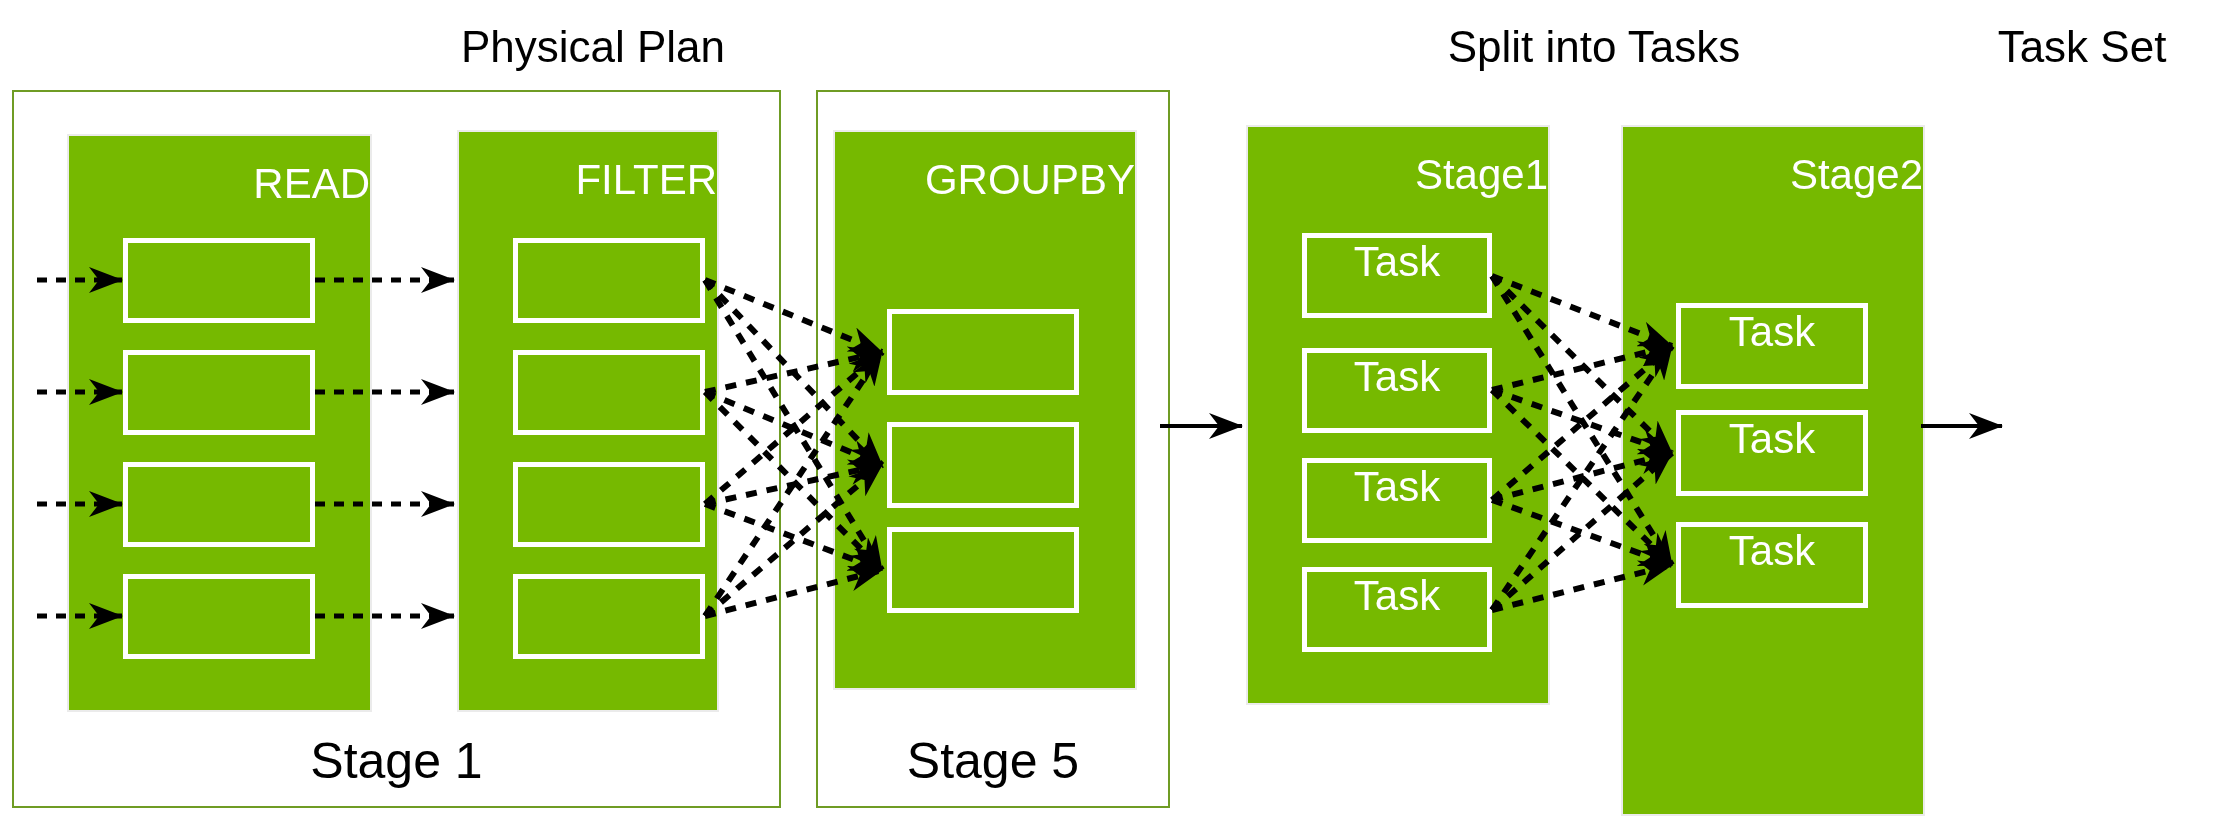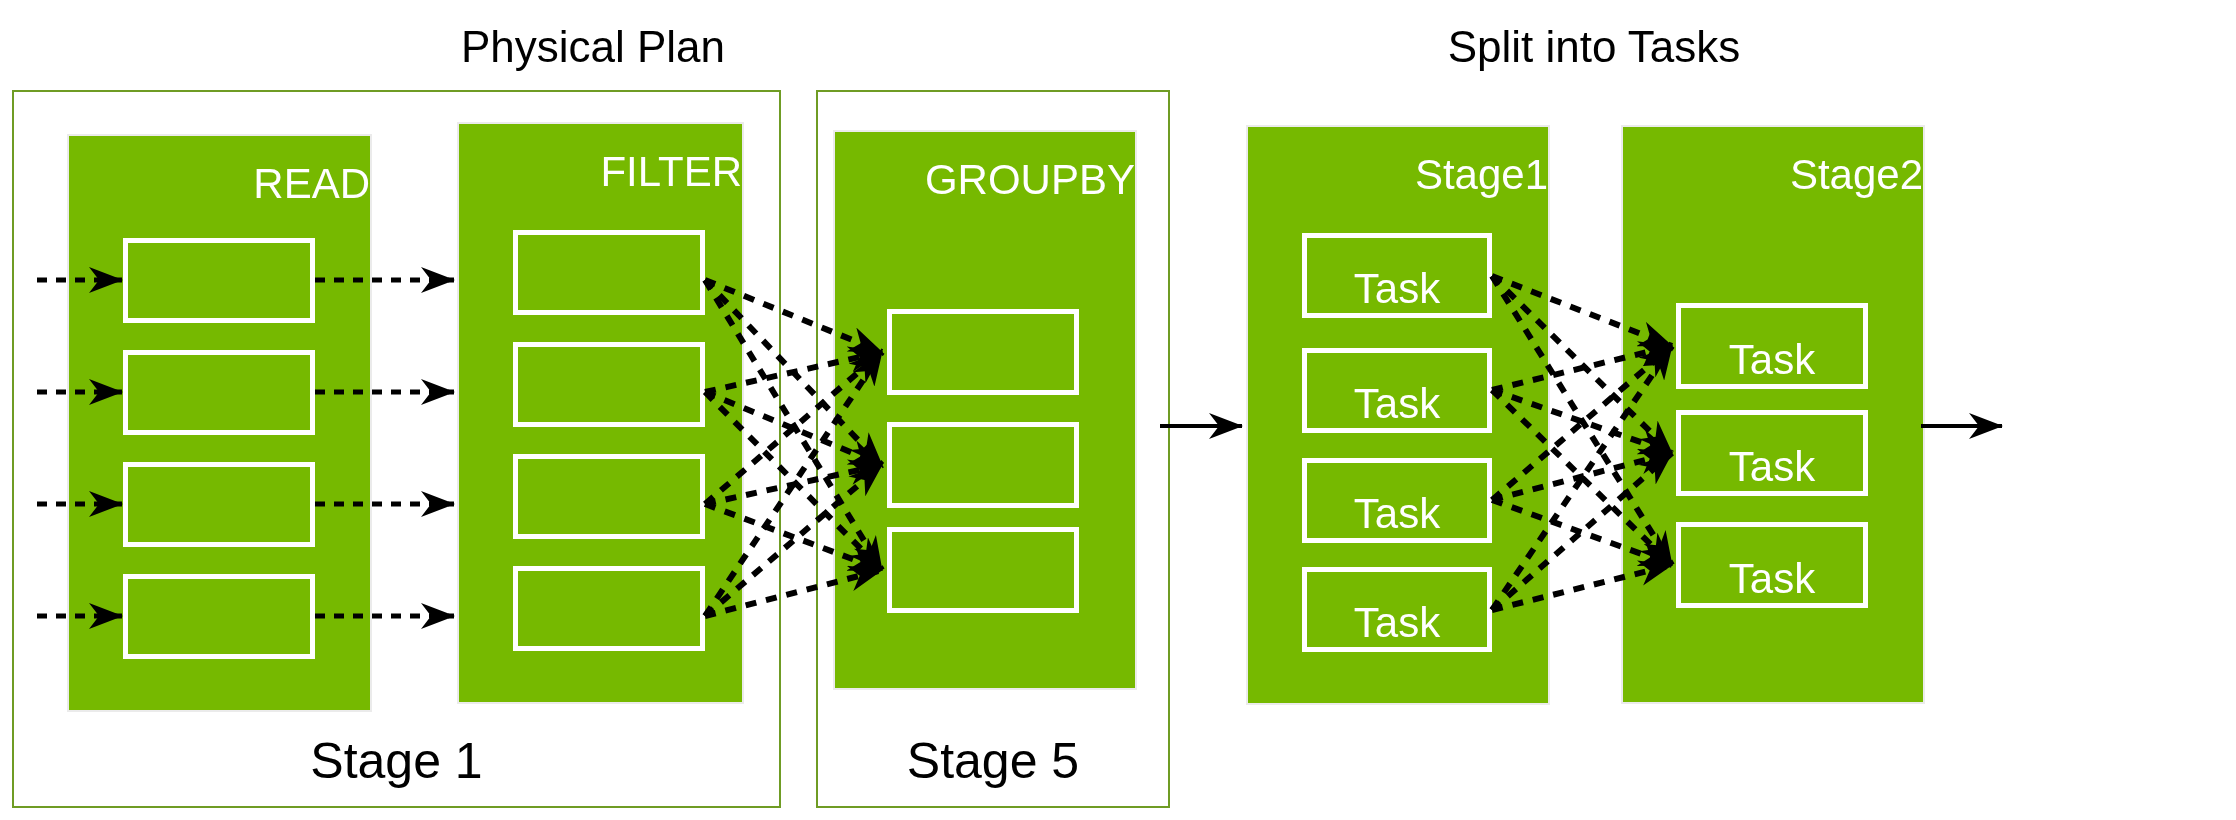--- a/index.html
+++ b/index.html
@@ -21,54 +21,55 @@
   }
   .col{
     position:absolute;background:#76b900;box-shadow:0 0 0 2px rgba(210,210,210,.45);
   }
   .col-header{
     position:absolute;top:26px;left:0;right:0;text-align:right;
     font-size:42px;line-height:44px;color:#ffffff;white-space:nowrap;
   }
   .pbox{
     position:absolute;border:5px solid #ffffff;box-sizing:border-box;background:transparent;
-    display:flex;align-items:flex-end;justify-content:center;
+    display:flex;align-items:flex-start;justify-content:center;
     font-size:42px;color:#ffffff;
   }
   .overlay{
     position:absolute;left:0;top:0;width:2236px;height:820px;pointer-events:none;z-index:5;
   }
   .dash{stroke:#000000;stroke-width:5;stroke-dasharray:10 9;fill:none;}
   .fan{stroke:#000000;stroke-width:6;stroke-dasharray:11 10;fill:none;}
   .solid{stroke:#000000;stroke-width:4;fill:none;}
 </style>
 </head>
 <body>
 
 <div class="canvas">
 
   <div class="title" style="left:593px">Physical Plan</div>
   <div class="title" style="left:1594px">Split into Tasks</div>
+  <div class="title" style="left:2082px">Task Set</div>
 
   <div class="outline" style="left:12px;top:90px;width:769px;height:718px">
     <div class="stage-caption">Stage 1</div>
   </div>
   <div class="outline" style="left:816px;top:90px;width:354px;height:718px">
     <div class="stage-caption">Stage 5</div>
   </div>
 
   <div class="col" style="left:69px;top:136px;width:301px;height:574px">
     <div class="col-header">READ</div>
     <div class="pbox" style="left:54px;top:102px;width:192px;height:85px"></div>
     <div class="pbox" style="left:54px;top:214px;width:192px;height:85px"></div>
     <div class="pbox" style="left:54px;top:326px;width:192px;height:85px"></div>
     <div class="pbox" style="left:54px;top:438px;width:192px;height:85px"></div>
   </div>
 
-  <div class="col" style="left:459px;top:124px;width:283px;height:578px">
+  <div class="col" style="left:459px;top:132px;width:258px;height:578px">
     <div class="col-header">FILTER</div>
     <div class="pbox" style="left:54px;top:106px;width:192px;height:85px"></div>
     <div class="pbox" style="left:54px;top:218px;width:192px;height:85px"></div>
     <div class="pbox" style="left:54px;top:330px;width:192px;height:85px"></div>
     <div class="pbox" style="left:54px;top:442px;width:192px;height:85px"></div>
   </div>
 
   <div class="col" style="left:835px;top:132px;width:300px;height:556px">
     <div class="col-header">GROUPBY</div>
     <div class="pbox" style="left:52px;top:177px;width:192px;height:86px"></div>
@@ -85,21 +86,21 @@
         <span>Task</span>
       </div>
     <div class="pbox" style="left:54px;top:331px;width:190px;height:85px">
         <span>Task</span>
       </div>
     <div class="pbox" style="left:54px;top:440px;width:190px;height:85px">
         <span>Task</span>
       </div>
   </div>
 
-  <div class="col" style="left:1623px;top:127px;width:300px;height:575px">
+  <div class="col" style="left:1623px;top:127px;width:300px;height:687px">
     <div class="col-header">Stage2</div>
     <div class="pbox" style="left:53px;top:176px;width:192px;height:86px">
         <span>Task</span>
       </div>
     <div class="pbox" style="left:53px;top:283px;width:192px;height:86px">
         <span>Task</span>
       </div>
     <div class="pbox" style="left:53px;top:395px;width:192px;height:86px">
         <span>Task</span>
       </div>

